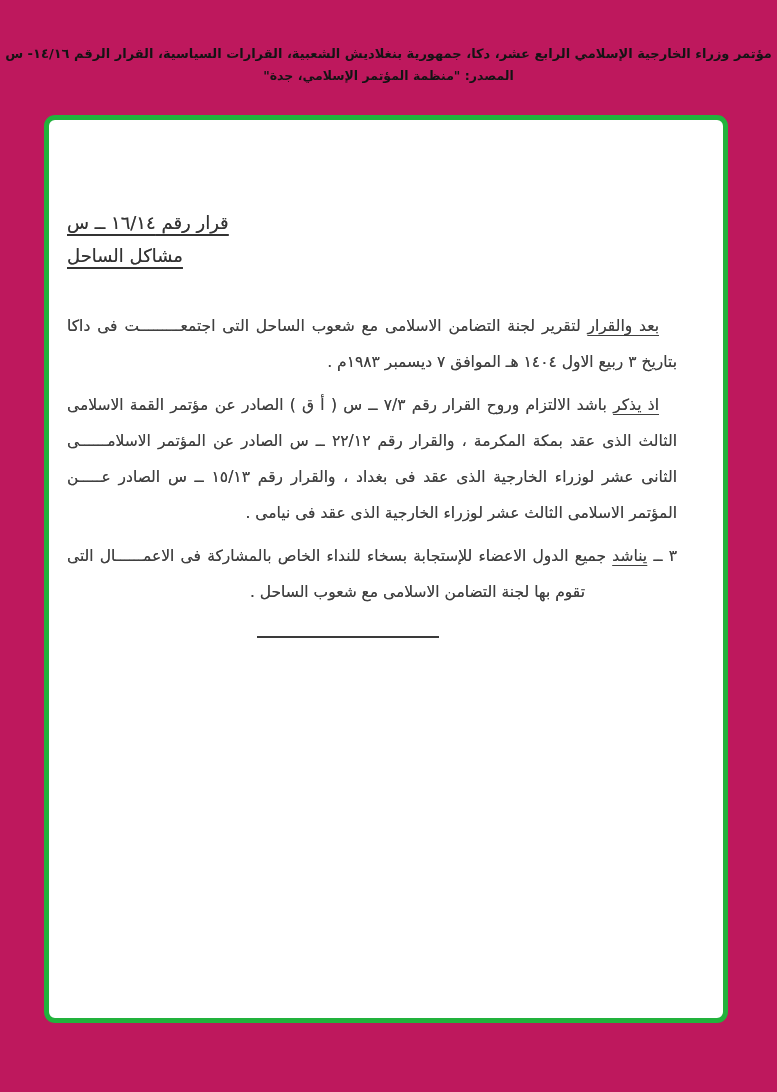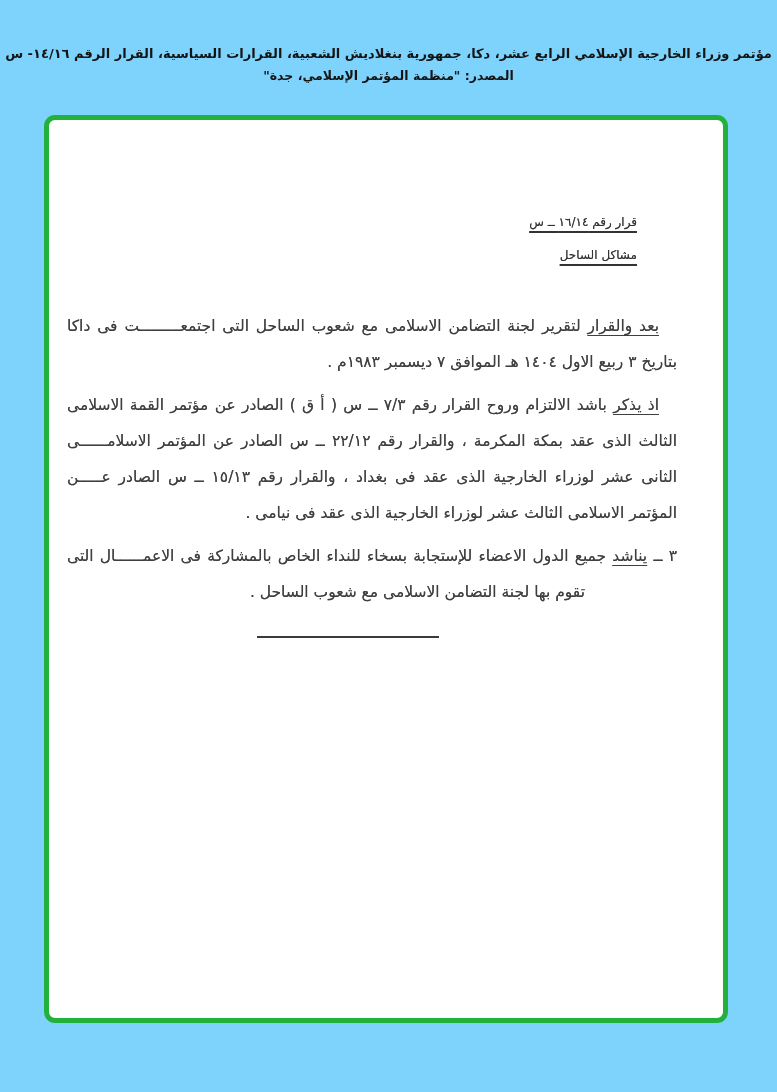--- a/index.html
+++ b/index.html
@@ -1,19 +1,19 @@
 <!DOCTYPE html>
 <html lang="ar"><head>
 <meta charset="utf-8">
 <style>
   html,body{margin:0;padding:0;background:#ffffff;}
   .page{
     position:relative;
     width:777px;height:1092px;
-    background:#7dd3fc;
+    background:#be185d;
     font-family:"DejaVu Sans",sans-serif;
     overflow:hidden;
   }
   
   .catalog-header{
     position:absolute;top:44px;left:0;right:0;
     text-align:center;
     direction:rtl;
     color:#141414;
   }
@@ -40,23 +40,23 @@
     position:absolute;
     top:0;left:0;right:0;bottom:0;
     direction:rtl;
     padding:86px 46px 0 18px; 
     color:#3f3f3f;
     font-size:15.5px;
     line-height:36px;
     text-shadow:0 0 .6px rgba(40,40,40,.65);
   }
   .doc-title{
-    text-align:right;
+    text-align:left;
     margin:0 40px 36px 0;
-    font-size:12px;
+    font-size:18px;
     line-height:33px;
     color:#333333;
   }
   .doc-title .t{
     text-decoration:underline;
     text-underline-offset:5px;
     text-decoration-thickness:1.5px;
   }
   .para{
     text-align:justify;

